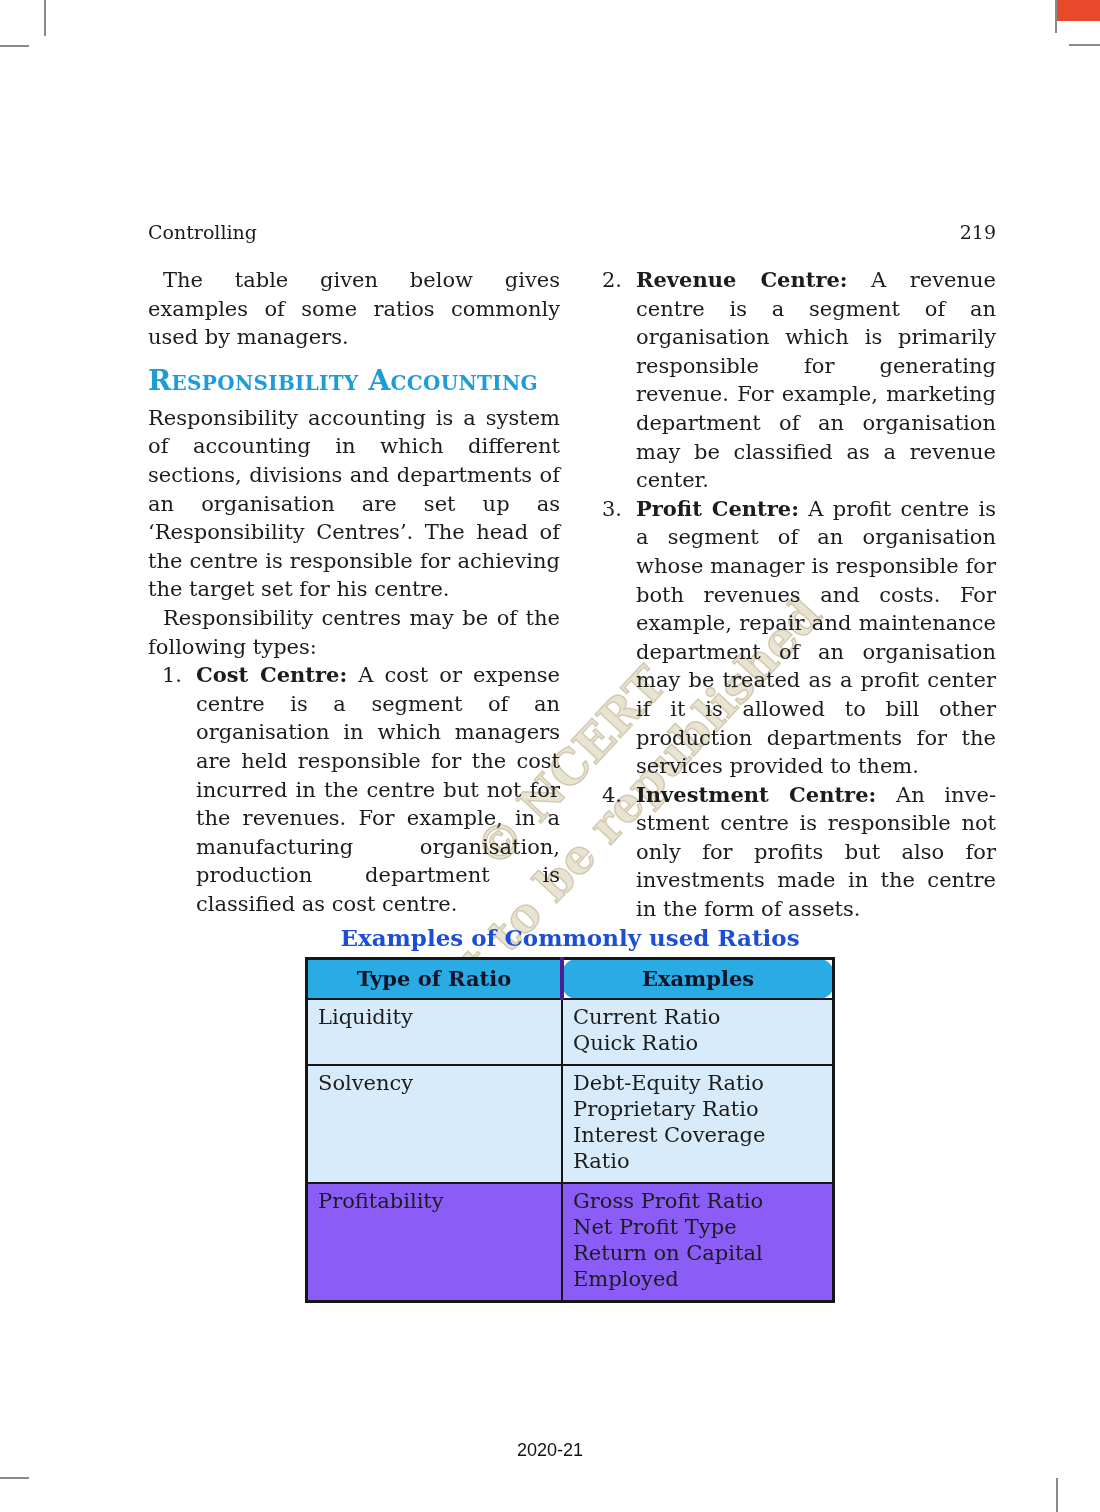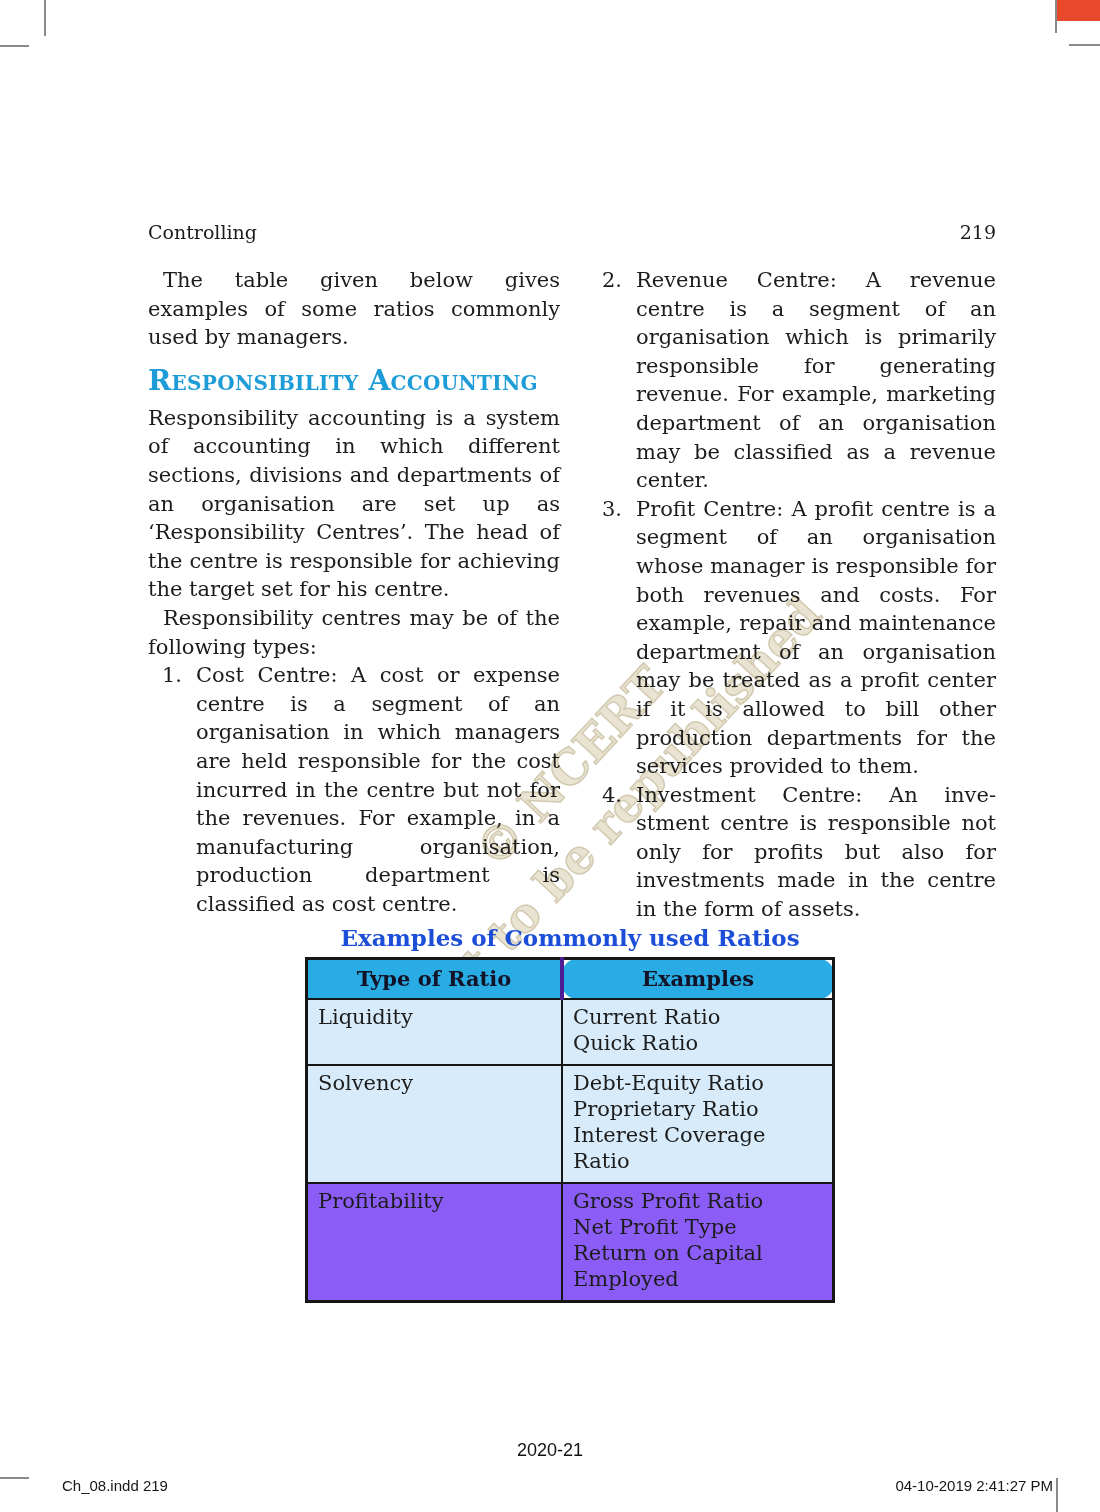--- a/index.html
+++ b/index.html
@@ -46,21 +46,21 @@
     font-size:28px;line-height:38px;
     letter-spacing:.3px;
     color:#1e9cd8;
     white-space:nowrap;
     text-align:left;
   }
   .list-item{display:flex;margin:0;}
   .col.left .list-item{padding-left:14px;}
   .list-item .num{flex:none;width:34px;}
   .list-item .li-body{flex:1;text-align:justify;margin:0;}
-  .term{font-weight:normal;}
+  .term{font-weight:bold;}
   
   .table-block{position:absolute;left:305px;top:924px;width:530px;z-index:1;}
   .table-title{
     text-align:center;font-weight:bold;font-size:23px;line-height:28px;
     color:#1d4ed8;margin:0 0 5px 0;
   }
   table.ratios{
     border-collapse:collapse;width:530px;
     font-size:21px;line-height:26px;
     border:3px solid #161616;
@@ -169,18 +169,14 @@
             <div>Gross Profit Ratio</div>
             <div>Net Profit Type</div>
             <div>Return on Capital Employed</div>
           </td>
         </tr>
       </tbody>
     </table>
   </div>
 
   <div class="year">2020-21</div>
-  <div class="printline">
-    <span>Ch_08.indd   219</span>
-    <span>04-10-2019   2:41:27 PM</span>
-  </div>
 
 </div>
 
 </body></html>

